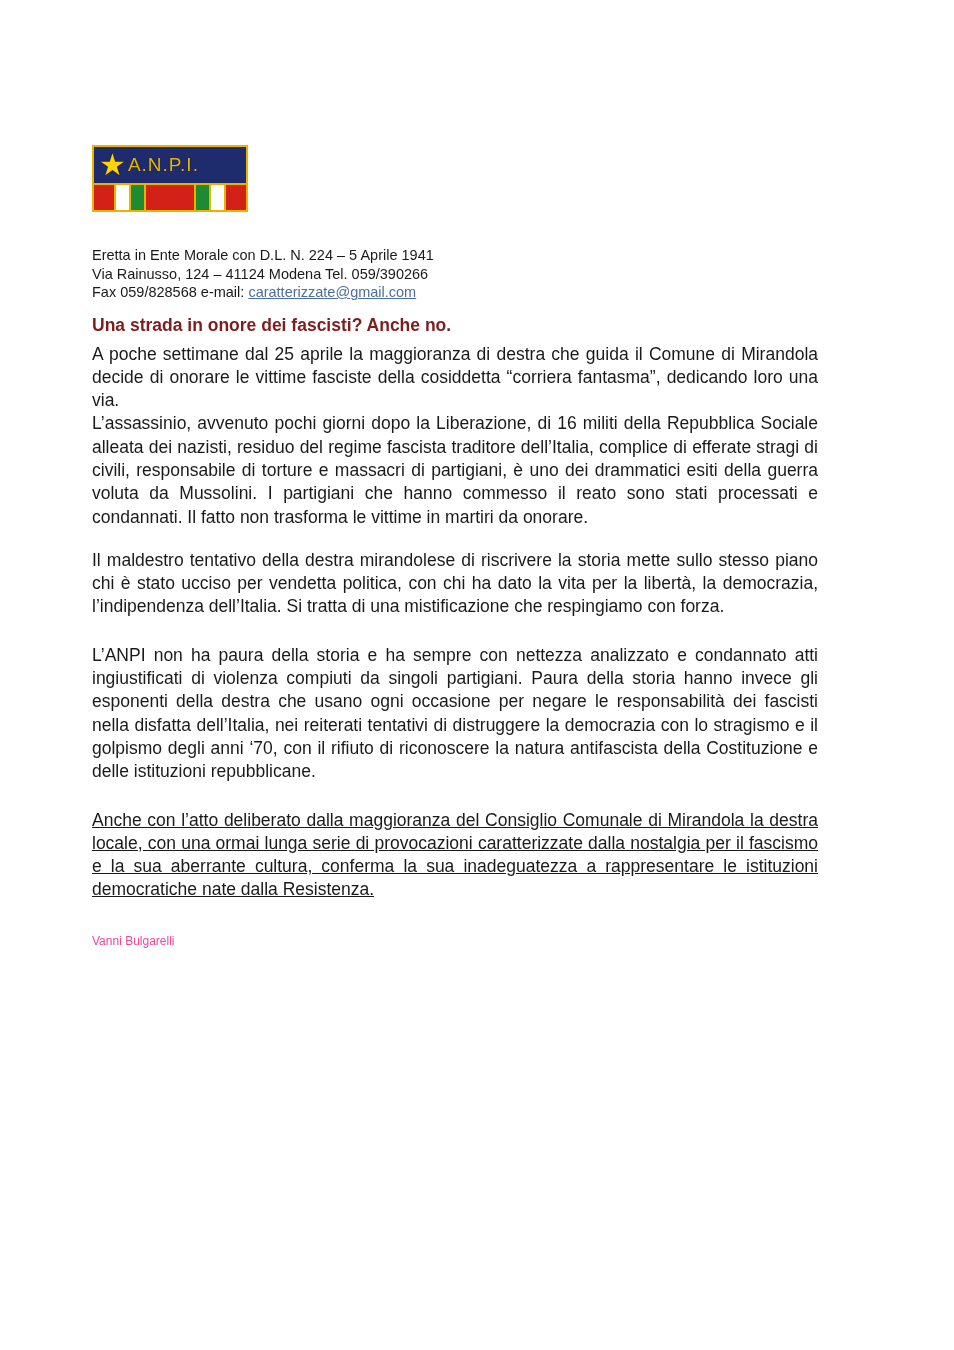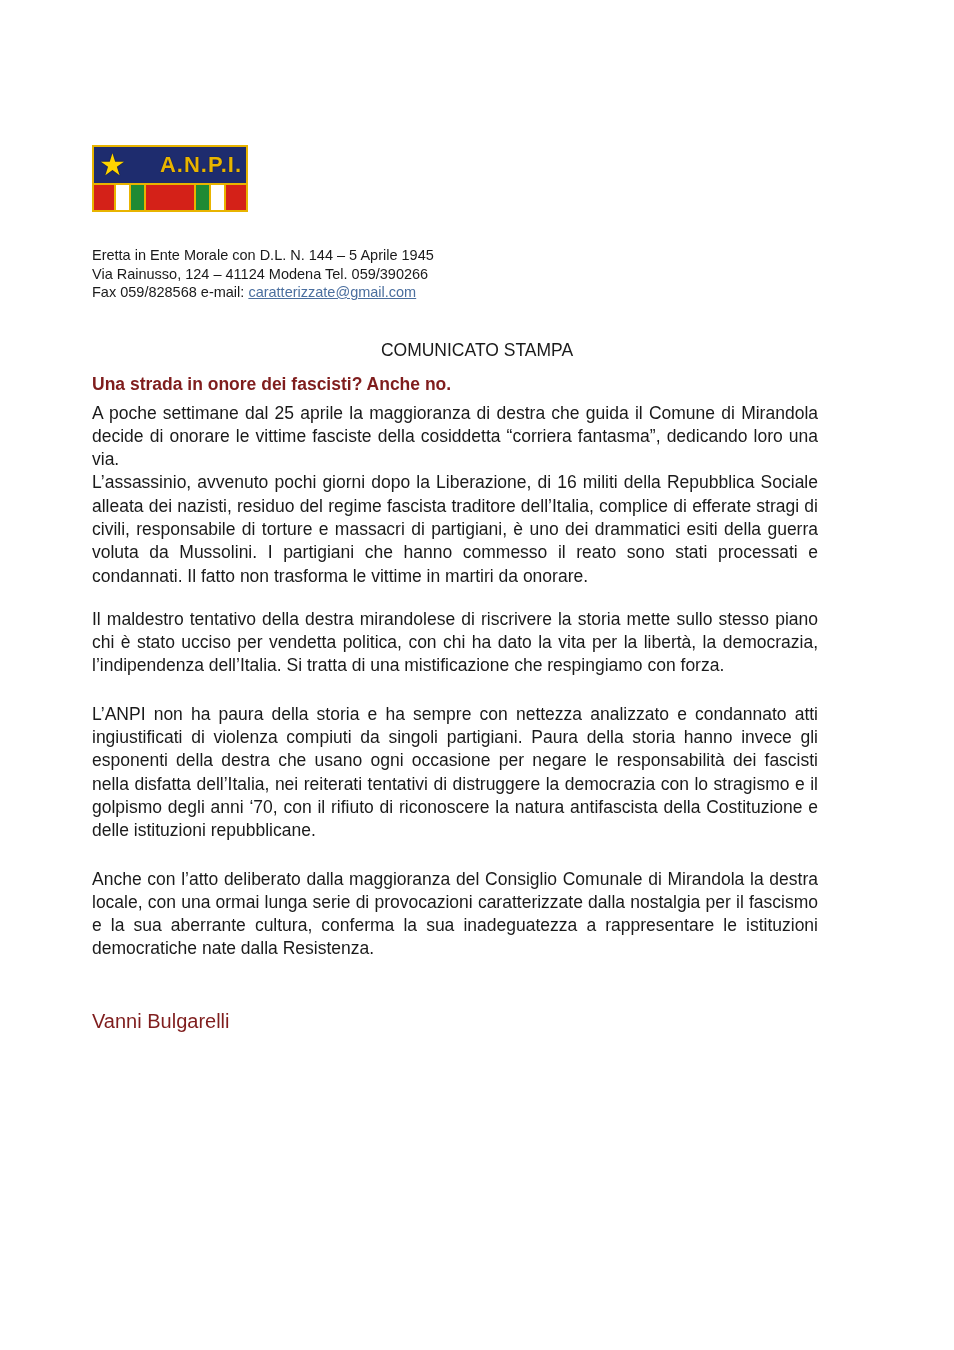--- a/index.html
+++ b/index.html
@@ -29,26 +29,25 @@
   }
   .logo-star {
     color: var(--star, #ffd400);
     font-size: 30px;
     line-height: 1;
     margin-right: 2px;
     text-shadow: 0 0 1px #000;
   }
   .logo-acronym {
     color: var(--gold, #e8b400);
-    font-weight: bold;
-    font-size: 22px;
+    font-weight: normal;
+    font-size: 19px;
     letter-spacing: 1px;
     text-shadow: 0 0 1px #0a1030;
     white-space: nowrap;
-    margin-left: 32px;
   }
   .logo-ribbon {
     display: flex;
     height: 25px;
     background: var(--gold, #e8b400);
     gap: 2px;
   }
   .logo-ribbon span { height: 100%; }
   .st-r  { background: var(--red, #d42118); flex: 20 0 0; }
   .st-w  { background: #ffffff;             flex: 13 0 0; }
@@ -85,26 +84,26 @@
   }
   p.body {
     margin: 0;
     font-size: 17.5px;
     line-height: 23.3px;
     text-align: justify;
     color: #1a1a1a;
   }
   p.m-after-sm  { }
   p.m-after-md  { margin-bottom: 25px; margin-top: 20px; }
-  p.m-after-lg  { margin-bottom: 49px; }
+  p.m-after-lg  { margin-bottom: 28px; text-decoration: underline; }
 
   .signature {
-    font-size: 20px;
+    font-size: 12px;
     line-height: 23.3px;
-    color: #7f1d1d;
+    color: #ec4899;
   }
 </style>
 </head>
 <body>
 
 <div class="page">
 
   <div class="logo">
     <div class="logo-top">
       <span class="logo-star">★</span>
@@ -115,28 +114,27 @@
       <span class="st-w"></span>
       <span class="st-g"></span>
       <span class="st-rw"></span>
       <span class="st-g"></span>
       <span class="st-w"></span>
       <span class="st-r"></span>
     </div>
   </div>
 
   <div class="letterhead">
-    <div>Eretta in Ente Morale con D.L. N. 144 – 5 Aprile 1945</div>
+    <div>Eretta in Ente Morale con D.L. N. 224 – 5 Aprile 1941</div>
     <div>Via Rainusso, 124 – 41124 Modena Tel. 059/390266</div>
     <div>
       <span>Fax 059/828568 e-mail: </span><a class="email-link">caratterizzate@gmail.com</a>
     </div>
   </div>
 
-  <div class="doc-title">COMUNICATO STAMPA</div>
   <div class="doc-heading">Una strada in onore dei fascisti? Anche no.</div>
 
   <p class="body m-after-sm">A poche settimane dal 25 aprile la maggioranza di destra che guida il Comune di Mirandola decide di onorare le vittime fasciste della cosiddetta “corriera fantasma”, dedicando loro una via.</p>
   <p class="body">L’assassinio, avvenuto pochi giorni dopo la Liberazione, di 16 militi della Repubblica Sociale alleata dei nazisti, residuo del regime fascista traditore dell’Italia, complice di efferate stragi di civili, responsabile di torture e massacri di partigiani, è uno dei drammatici esiti della guerra voluta da Mussolini. I partigiani che hanno commesso il reato sono stati processati e condannati. Il fatto non trasforma le vittime in martiri da onorare.</p>
   <p class="body m-after-md">Il maldestro tentativo della destra mirandolese di riscrivere la storia mette sullo stesso piano chi è stato ucciso per vendetta politica, con chi ha dato la vita per la libertà, la democrazia, l’indipendenza dell’Italia. Si tratta di una mistificazione che respingiamo con forza.</p>
   <p class="body m-after-md">L’ANPI non ha paura della storia e ha sempre con nettezza analizzato e condannato atti ingiustificati di violenza compiuti da singoli partigiani. Paura della storia hanno invece gli esponenti della destra che usano ogni occasione per negare le responsabilità dei fascisti nella disfatta dell’Italia, nei reiterati tentativi di distruggere la democrazia con lo stragismo e il golpismo degli anni ‘70, con il rifiuto di riconoscere la natura antifascista della Costituzione e delle istituzioni repubblicane.</p>
   <p class="body m-after-lg">Anche con l’atto deliberato dalla maggioranza del Consiglio Comunale di Mirandola la destra locale, con una ormai lunga serie di provocazioni caratterizzate dalla nostalgia per il fascismo e la sua aberrante cultura, conferma la sua inadeguatezza a rappresentare le istituzioni democratiche nate dalla Resistenza.</p>
 
   <div class="signature">
     <div>Vanni Bulgarelli</div>

